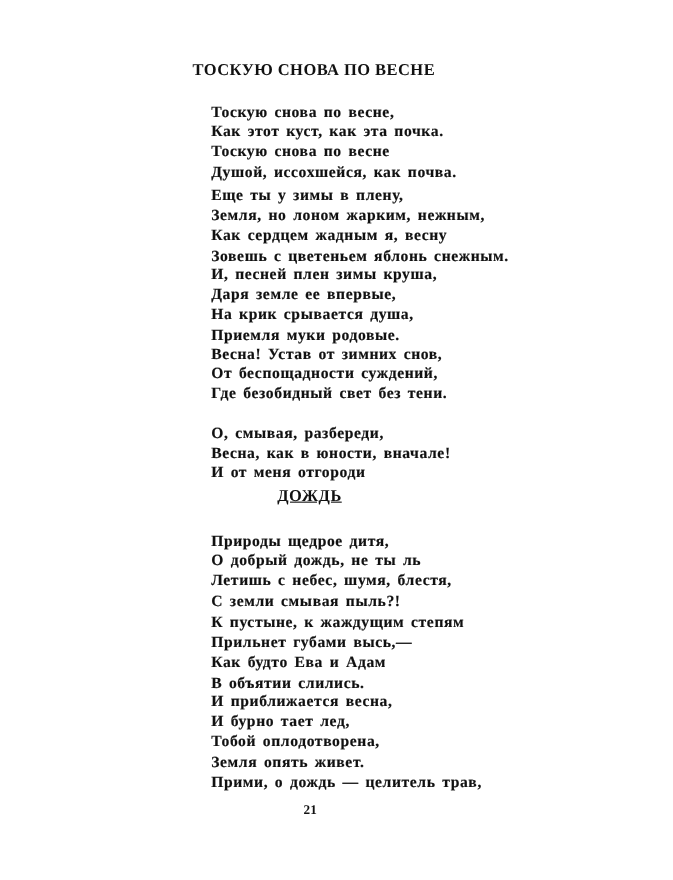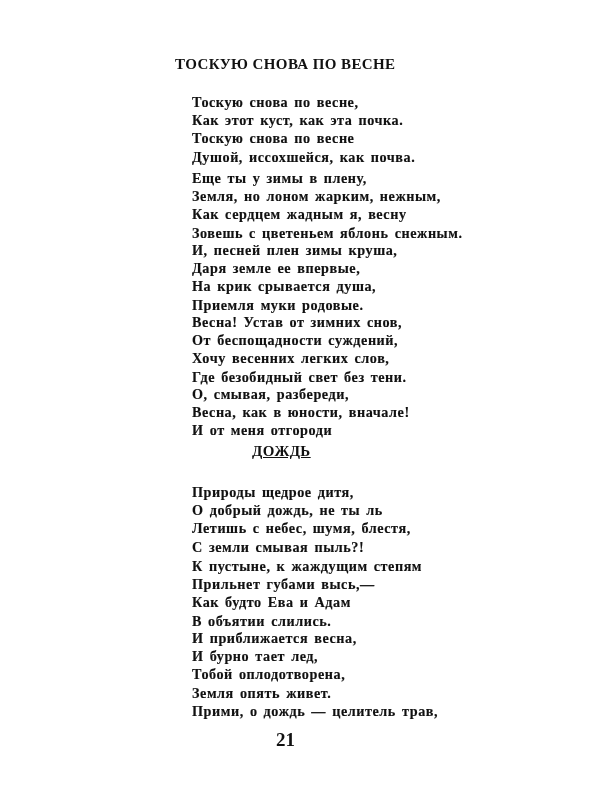--- a/index.html
+++ b/index.html
@@ -45,21 +45,21 @@
       letter-spacing: 0.55px;
       word-spacing: 2px;
       white-space: nowrap;
       font-weight: bold;
       -webkit-text-stroke: 0.15px #111;
     }
     .page-number {
       position: absolute;
       left: 276px;
       top: 729px;
-      font-size: 19px;
+      font-size: 12px;
       font-weight: bold;
       margin: 0;
     }
   </style>
 </head>
 <body>
 
 <div class="page">
 
   <h2 class="title title-1">ТОСКУЮ СНОВА ПО ВЕСНЕ</h2>
@@ -81,21 +81,20 @@
   <div class="stanza" style="top:225px">
     <span class="line">И, песней плен зимы круша,</span>
     <span class="line">Даря земле ее впервые,</span>
     <span class="line">На крик срывается душа,</span>
     <span class="line">Приемля муки родовые.</span>
   </div>
 
   <div class="stanza" style="top:297px">
     <span class="line">Весна! Устав от зимних снов,</span>
     <span class="line">От беспощадности суждений,</span>
-    <span class="line">Хочу весенних легких слов,</span>
     <span class="line">Где безобидный свет без тени.</span>
   </div>
 
   <div class="stanza" style="top:369px">
     <span class="line">О, смывая, разбереди,</span>
     <span class="line">Весна, как в юности, вначале!</span>
     <span class="line">И от меня отгороди</span>
   </div>
 
   <h2 class="title title-2">ДОЖДЬ</h2>

